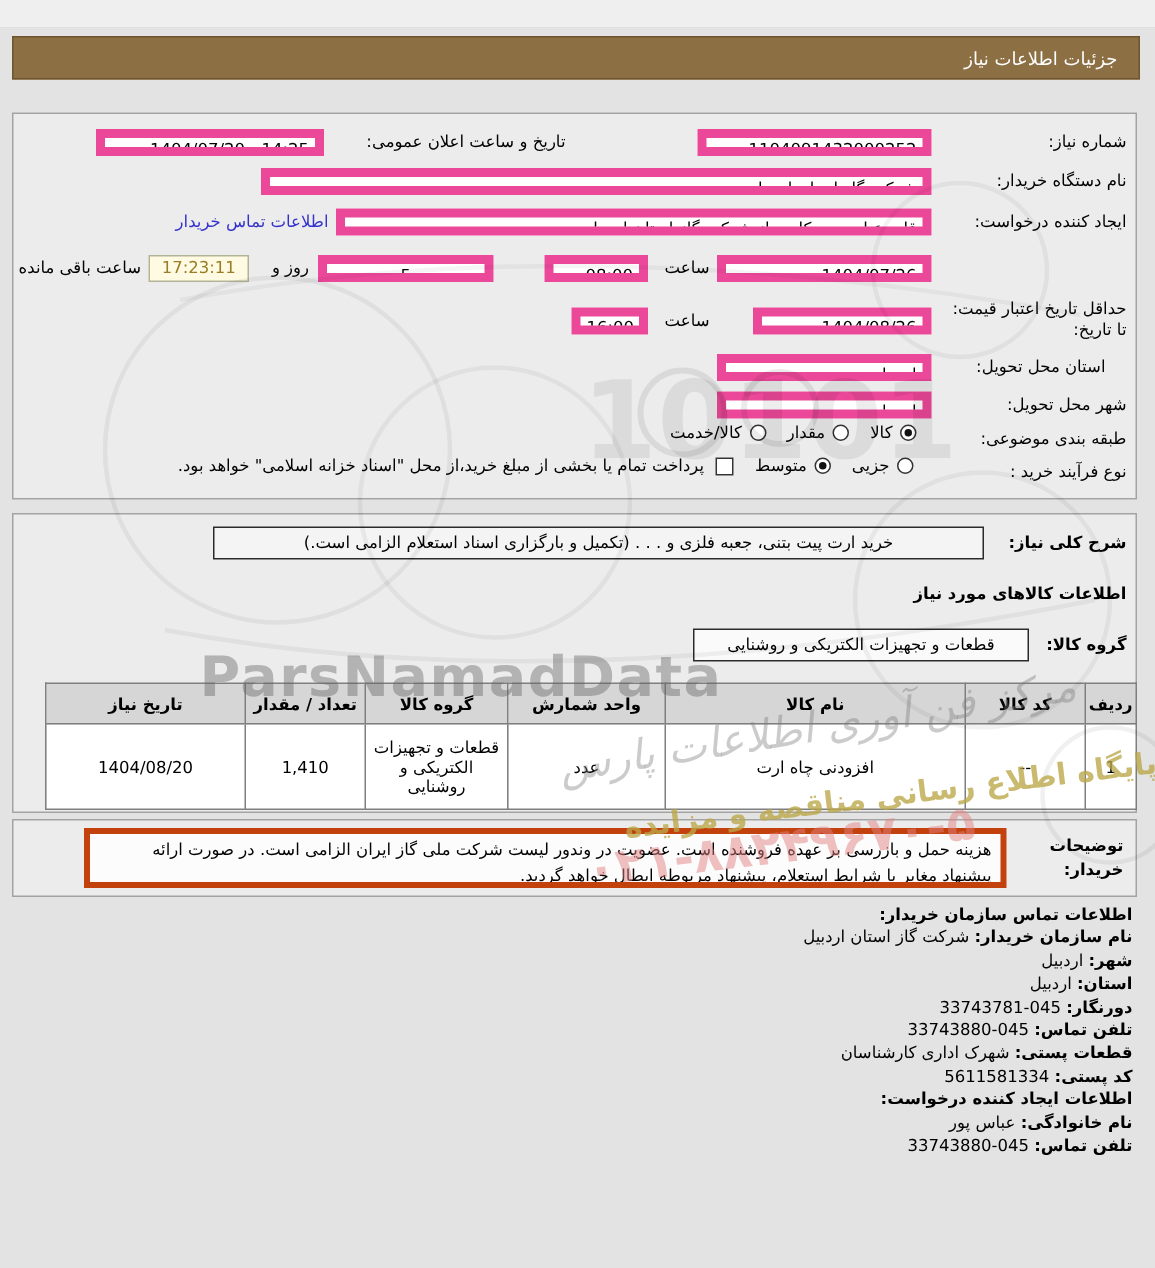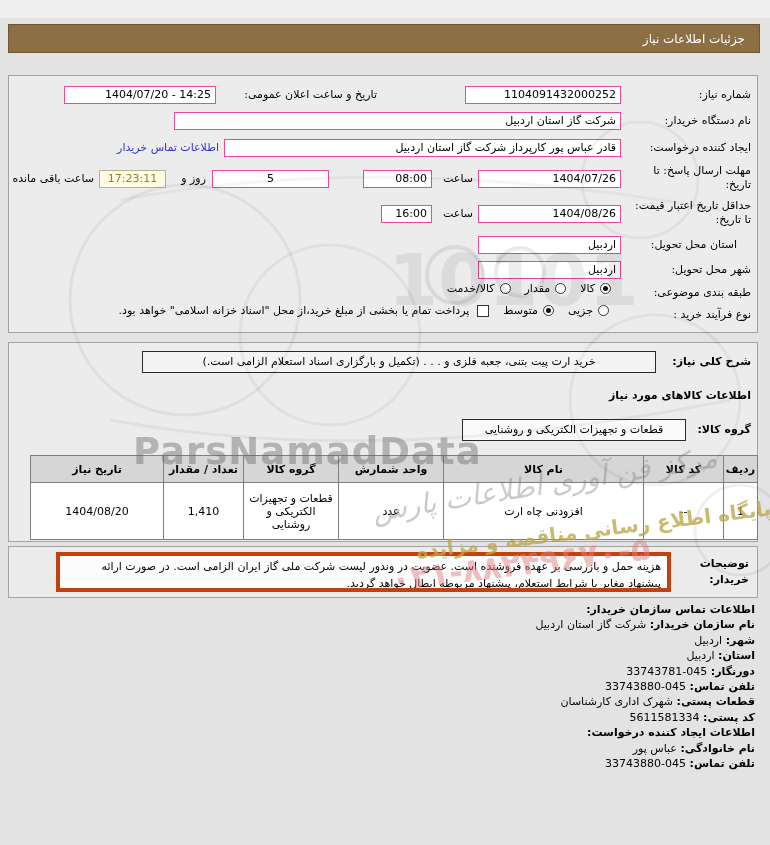--- a/index.html
+++ b/index.html
@@ -18,21 +18,21 @@
   }
   .box{position:absolute;background:#ececec;border:1px solid #a3a3a3;box-sizing:border-box;}
   #box1{left:8px;top:75px;width:750px;height:258px;}
   #box2{left:8px;top:342px;width:750px;height:200px;}
   #box3{left:8px;top:546px;width:750px;height:52px;}
   .lbl{position:absolute;white-space:nowrap;line-height:14px;}
   .lbl.wrap{white-space:normal;}
   .b{font-weight:bold;}
   .input{
     position:absolute;height:18px;line-height:16px;background:#fff;
-    border:1px solid #ec4899;box-sizing:border-box;padding:0 4px;
+    border:6px solid #ec4899;box-sizing:border-box;padding:0 4px;
     text-align:right;overflow:hidden;white-space:nowrap;
   }
   .ltr{direction:ltr;unicode-bidi:isolate;}
   .center{text-align:center;margin-left:44px;}
   .countdown{background:#fffbe3;border:1px solid #b3b398;color:#9a7d26;}
   .link{position:absolute;color:#3333cc;white-space:nowrap;cursor:pointer;}
   .optrow{position:absolute;display:flex;align-items:center;}
   .opt{display:flex;align-items:center;margin-left:14px;}
   .opt span{margin-right:5px;}
   .radio{width:11px;height:11px;border:1px solid #333;border-radius:50%;background:#fff;position:relative;flex:0 0 auto;box-sizing:border-box;}
@@ -82,31 +82,30 @@
     <div class="lbl" style="right:380px;top:12px;">تاریخ و ساعت اعلان عمومی:</div>
     <div class="input ltr" style="right:541px;top:10px;width:152px;">1404/07/20 - 14:25</div>
 
     <div class="lbl" style="right:6px;top:38px;">نام دستگاه خریدار:</div>
     <div class="input" style="right:136px;top:36px;width:447px;">شرکت گاز استان اردبیل</div>
 
     <div class="lbl" style="right:6px;top:65px;">ایجاد کننده درخواست:</div>
     <div class="input" style="right:136px;top:63px;width:397px;">قادر عباس پور کارپرداز شرکت گاز استان اردبیل</div>
     <div class="link" style="right:538px;top:65px;">اطلاعات تماس خریدار</div>
 
-    <div class="lbl wrap" style="right:6px;top:88px;width:126px;">مهلت ارسال پاسخ: تا تاریخ:</div>
     <div class="input ltr" style="right:136px;top:94px;width:143px;">1404/07/26</div>
     <div class="lbl" style="right:284px;top:96px;">ساعت</div>
     <div class="input ltr" style="right:325px;top:94px;width:69px;">08:00</div>
     <div class="input ltr center" style="right:428px;top:94px;width:117px;">5</div>
     <div class="lbl" style="right:551px;top:96px;">روز و</div>
     <div class="input ltr center countdown" style="right:591px;top:94px;width:67px;">17:23:11</div>
     <div class="lbl" style="right:663px;top:96px;">ساعت باقی مانده</div>
 
     <div class="lbl wrap" style="right:6px;top:123px;width:120px;">حداقل تاریخ اعتبار قیمت: تا تاریخ:</div>
-    <div class="input ltr" style="right:136px;top:129px;width:143px;">1404/08/26</div>
+    <div class="input ltr" style="right:136px;top:129px;width:119px;">1404/08/26</div>
     <div class="lbl" style="right:284px;top:131px;">ساعت</div>
     <div class="input ltr" style="right:325px;top:129px;width:51px;">16:00</div>
 
     <div class="lbl" style="right:20px;top:162px;">استان محل تحویل:</div>
     <div class="input" style="right:136px;top:160px;width:143px;">اردبیل</div>
 
     <div class="lbl" style="right:6px;top:187px;">شهر محل تحویل:</div>
     <div class="input" style="right:136px;top:185px;width:143px;">اردبیل</div>
 
     <div class="lbl" style="right:6px;top:210px;">طبقه بندی موضوعی:</div>

